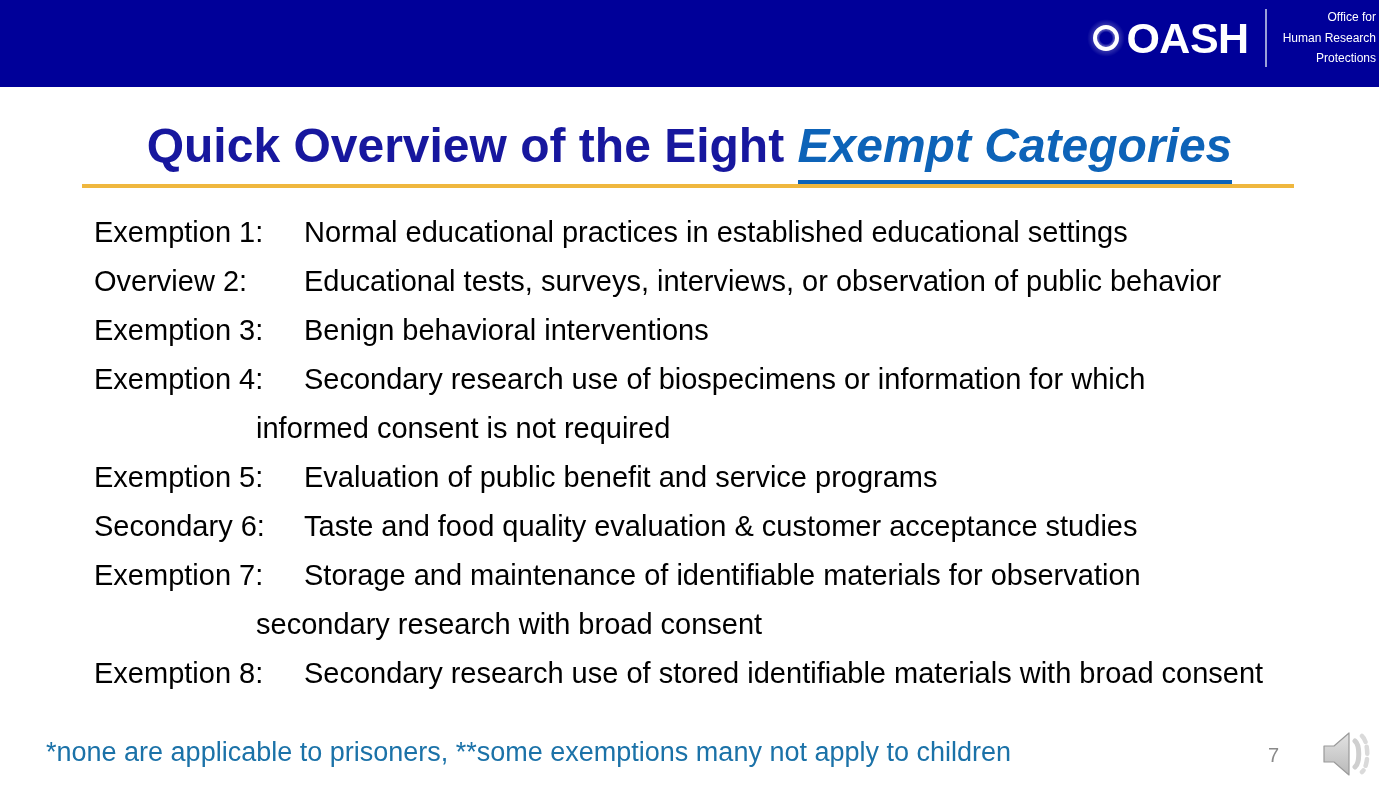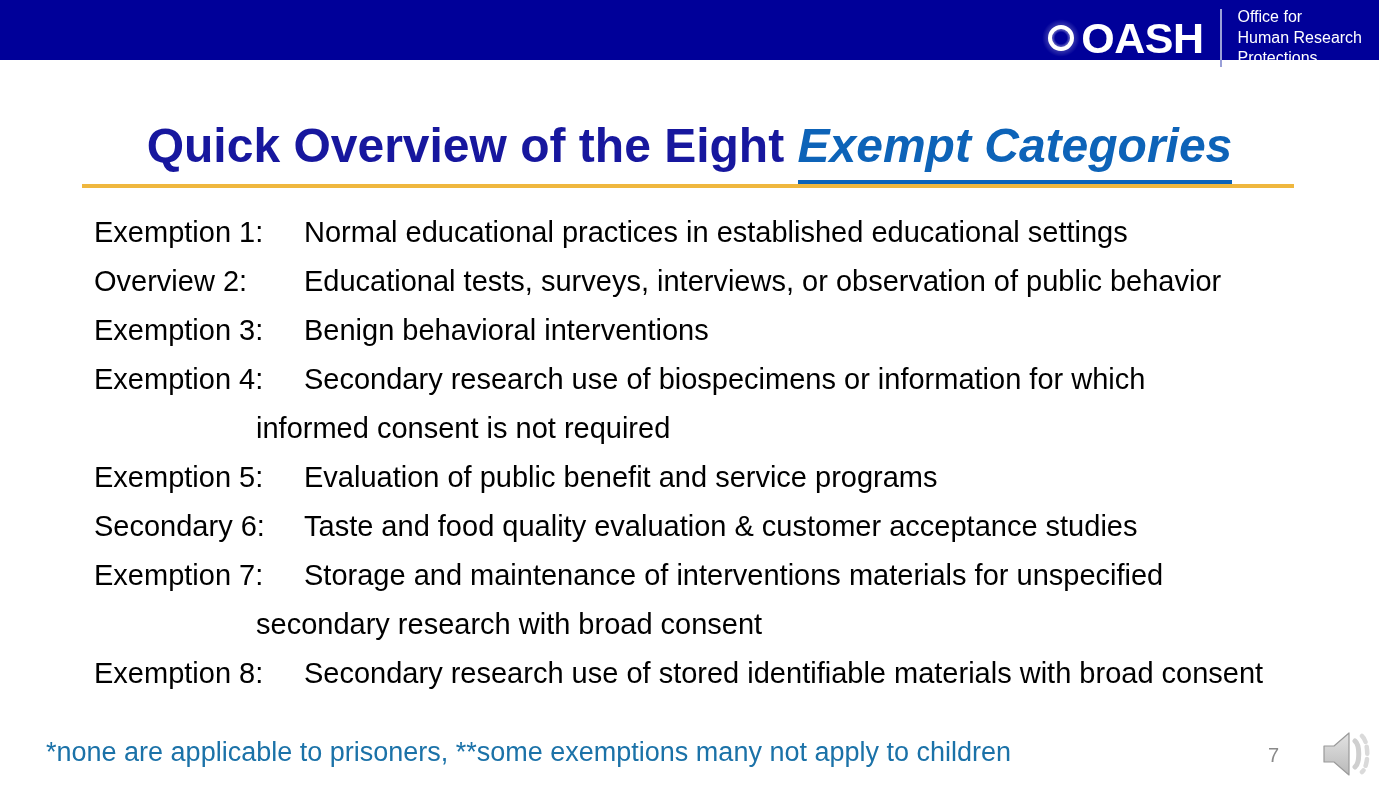--- a/index.html
+++ b/index.html
@@ -15,22 +15,23 @@
     font-family: "Liberation Sans", sans-serif;
     -webkit-font-smoothing: antialiased;
   }
 
   
   .header-bar {
     position: absolute;
     left: 0;
     top: 0;
     width: 1379px;
-    height: 60px;
+    height: 87px;
     background: #000099;
+    text-align: right;
   }
 
   .logo-block {
     position: absolute;
     right: 0px;
     top: 0px;
     height: 76px;
     display: flex;
     align-items: center;
   }
@@ -78,23 +79,23 @@
   .logo-divider {
     width: 2px;
     height: 58px;
     background: #9aa0d8;
     margin: 0 16px 0 2px;
     flex: 0 0 auto;
   }
 
   .logo-sub {
     color: #ffffff;
-    font-size: 16px;
+    font-size: 12px;
     line-height: 20.5px;
-    padding-right: 17px;
+    padding-right: 3px;
     font-family: "Liberation Sans", sans-serif;
   }
   .logo-sub div { white-space: nowrap; }
 
   
   .slide-title {
     position: absolute;
     left: 0;
     top: 117px;
     width: 1379px;
@@ -241,21 +242,21 @@
     <span class="exempt-desc">Evaluation of public benefit and service programs</span>
   </div>
 
   <div class="exempt-row">
     <span class="exempt-label">Secondary 6:</span>
     <span class="exempt-desc">Taste and food quality evaluation &amp; customer acceptance studies</span>
   </div>
 
   <div class="exempt-row">
     <span class="exempt-label">Exemption 7:</span>
-    <span class="exempt-desc">Storage and maintenance of interventions materials for unspecified</span>
+    <span class="exempt-desc">Storage and maintenance of identifiable materials for observation</span>
   </div>
   <div class="exempt-cont">secondary research with broad consent</div>
 
   <div class="exempt-row">
     <span class="exempt-label">Exemption 8:</span>
     <span class="exempt-desc">Secondary research use of stored identifiable materials with broad consent</span>
   </div>
 
 </div>
 

